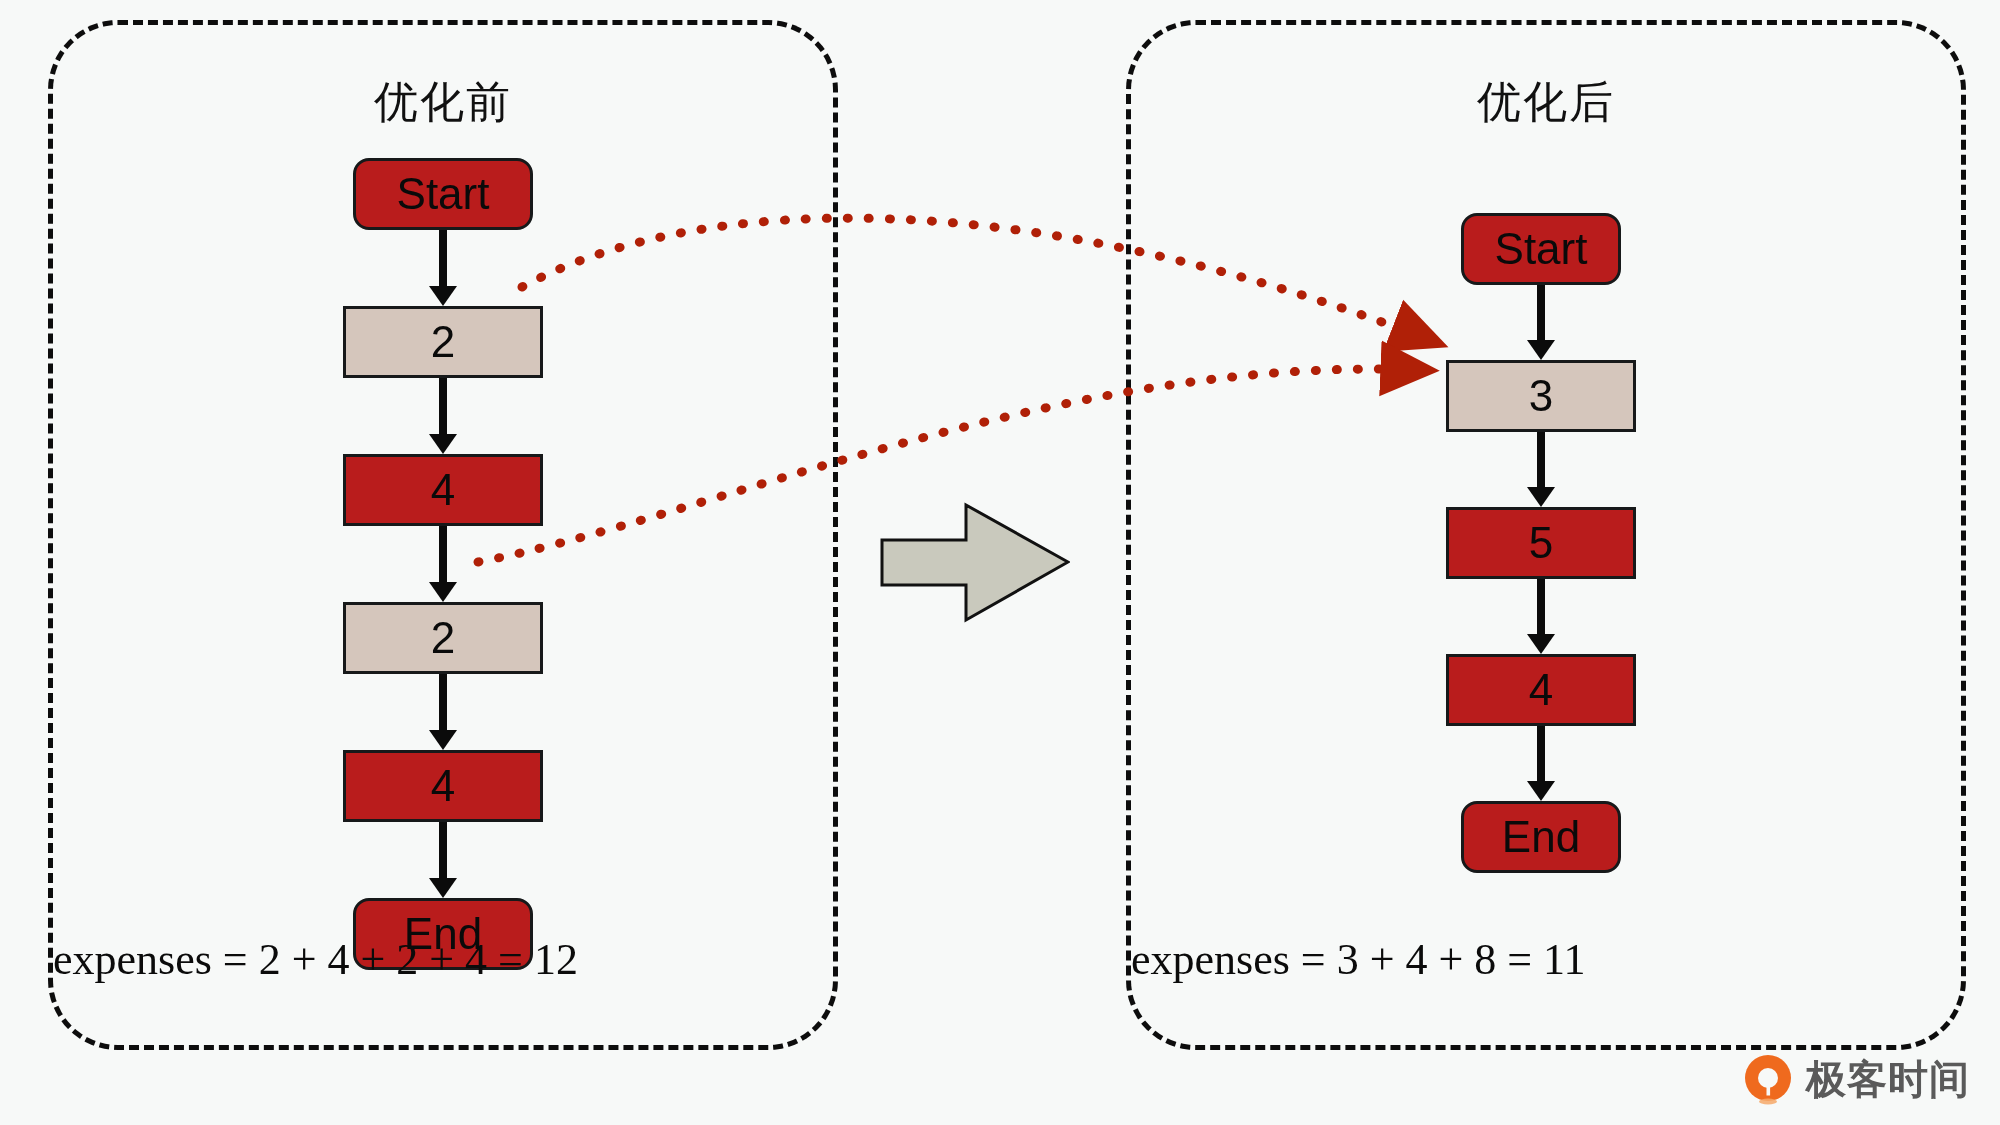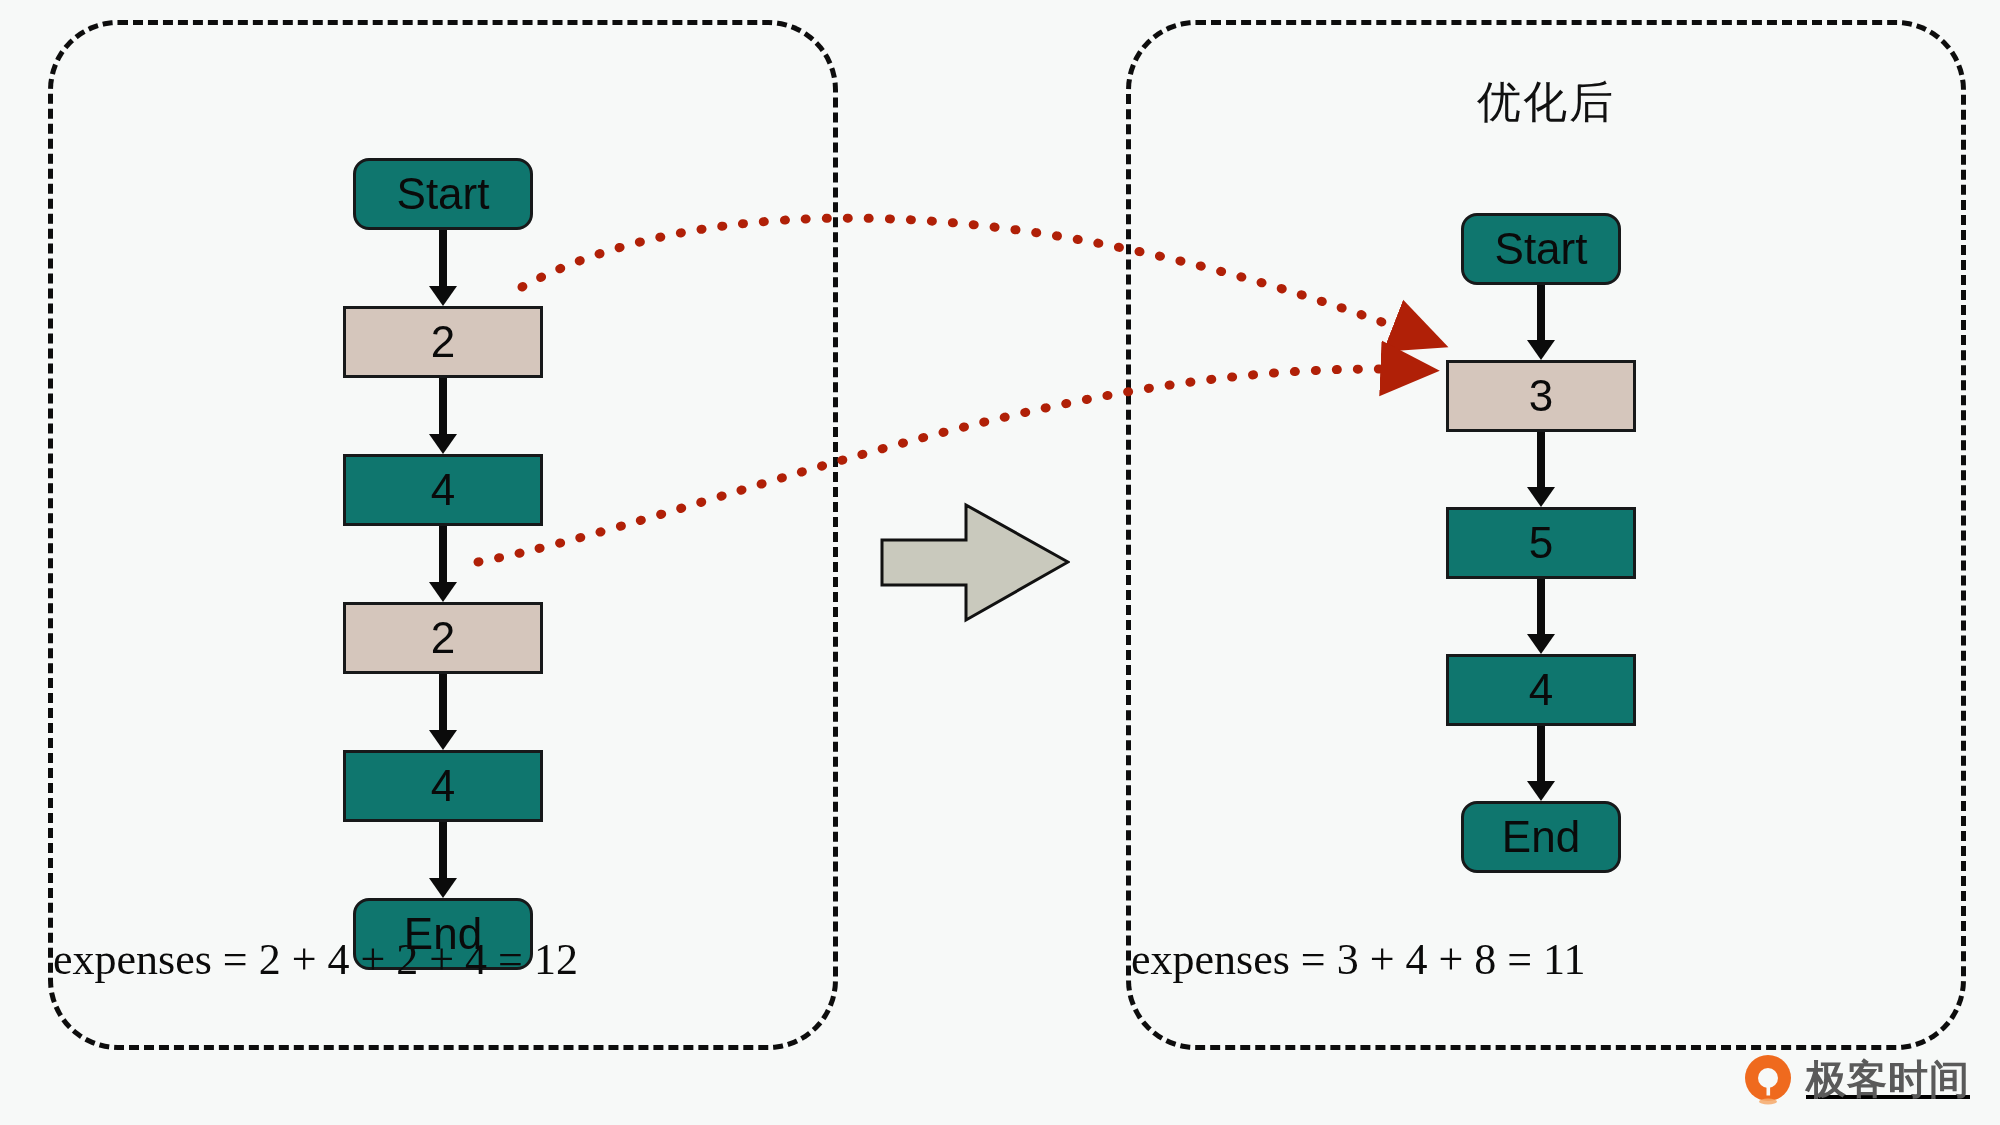--- a/index.html
+++ b/index.html
@@ -51,21 +51,21 @@
     box-sizing:border-box;
     border:3px solid #17191a;
     display:flex;
     align-items:center;
     justify-content:center;
     font-size:44px;
     color:#0a0a0a;
     font-family:"Liberation Sans","DejaVu Sans",sans-serif;
     line-height:1;
   }
-  .node.teal   {background:#0f766e;}
+  .node.teal   {background:#b91c1c;}
   .node.tan    {background:#d5c6bc;}
   .node.rounded{border-radius:16px;}
 
   
   .conn{position:absolute;}
   .conn .shaft{
     position:absolute;left:50%;top:0;
     width:8px;margin-left:-4px;
     background:#0b0b0b;
   }
@@ -84,37 +84,38 @@
     left:880px;top:500px;width:190px;height:125px;
   }
 
   
   #red-arrows{position:absolute;left:0;top:0;width:2000px;height:1125px;pointer-events:none;}
 
   
   #geektime-logo{
     position:absolute;
     right:30px;bottom:18px;
-    display:flex;align-items:center;gap:12px;text-decoration:underline;
+    display:flex;align-items:center;gap:12px;
   }
   #geektime-logo .mark{
     width:52px;height:52px;position:relative;flex:0 0 auto;
   }
   #geektime-logo .wordmark{
     font-size:40px;color:#5a5a5a;letter-spacing:1px;
     font-family:"DejaVu Sans","Liberation Sans",sans-serif;
     font-weight:bold;
   }
 </style>
 </head>
 <body>
 
 <div id="stage">
 
   <div class="panel" id="panel-before">
+    <div class="panel-title">优化前</div>
 
     <div class="node teal rounded" style="left:300px;top:133px;width:180px;height:72px;">Start</div>
 
     <div class="conn" style="left:300px;top:205px;width:180px;height:76px;">
       <div class="shaft" style="height:58px;"></div>
         <div class="head"></div>
     </div>
 
     <div class="node tan" style="left:290px;top:281px;width:200px;height:72px;">2</div>
 

